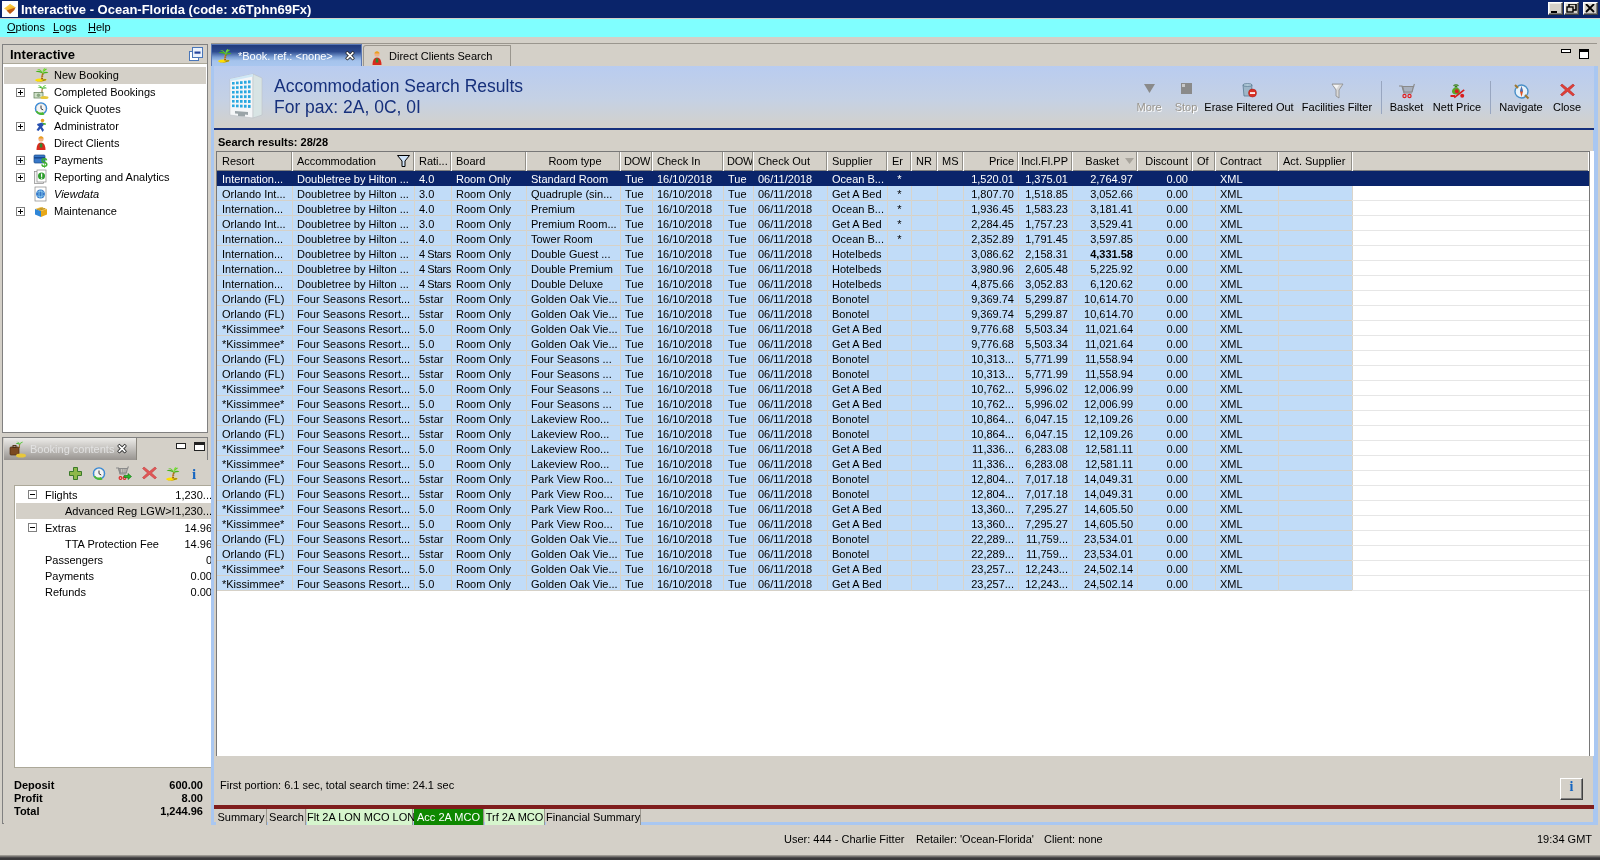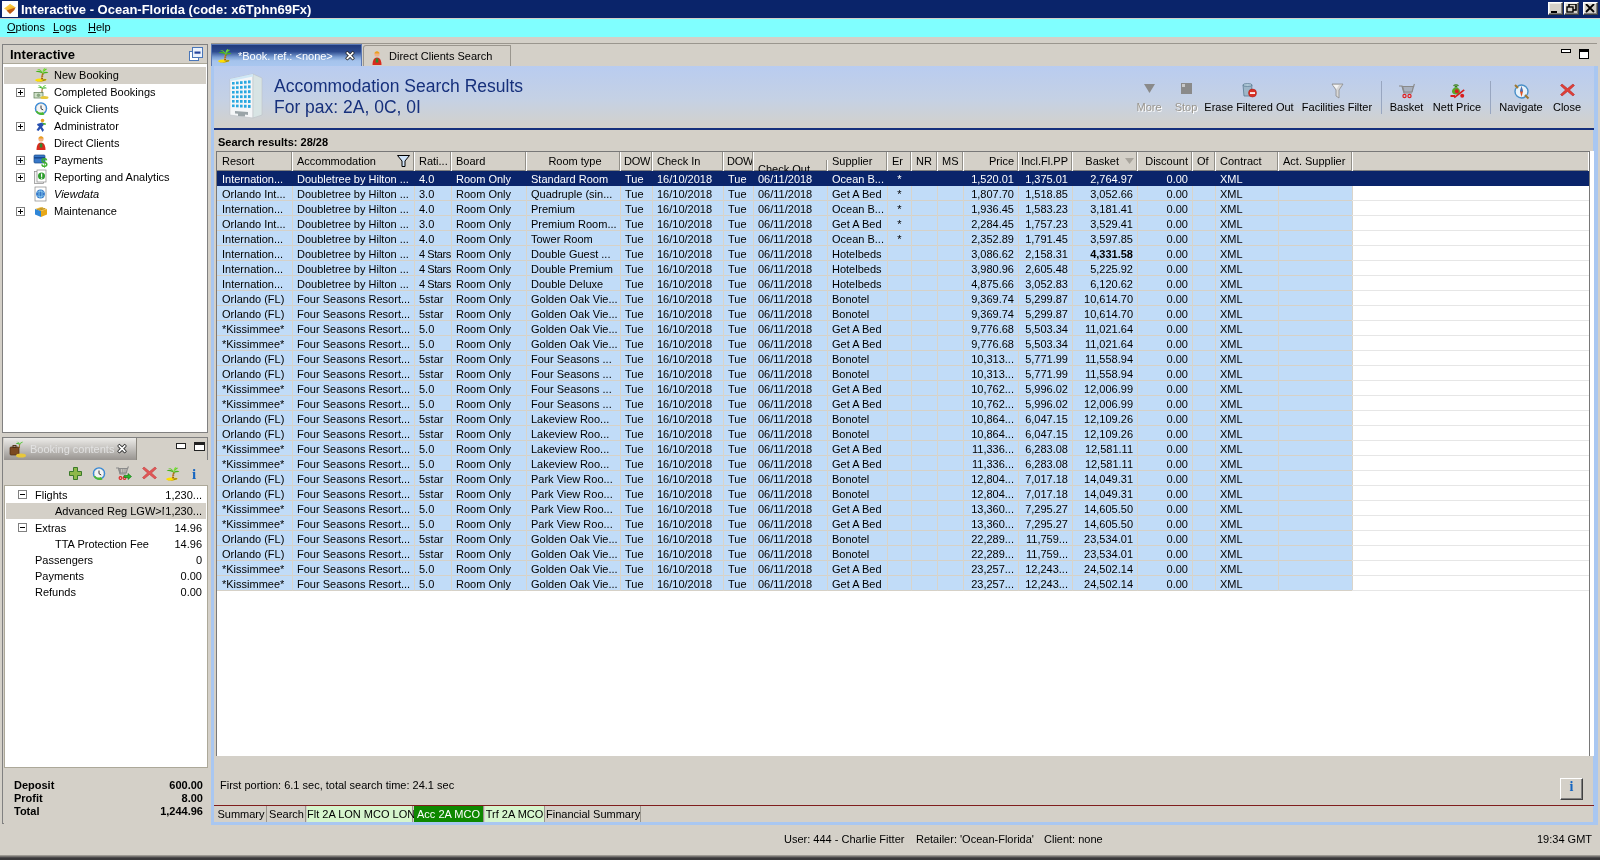--- a/index.html
+++ b/index.html
@@ -29,21 +29,21 @@
 .plus.p::before { content:""; position:absolute; left:3px; top:1px; width:1px; height:5px; background:#000; }
 .minus9 { position:absolute; left:12px; top:3px; width:9px; height:9px; background:#fff; border:1px solid #808080; }
 .minus9::after { content:""; position:absolute; left:1px; top:3px; width:5px; height:1px; background:#000; }
 
 
 #bp { position:absolute; left:2px; top:437px; width:206px; height:387px; background:#d4d0c8; border:1px solid #808080; }
 #bp-tab { position:absolute; left:1px; top:0px; width:133px; height:22px; background:linear-gradient(#ecebe8,#989490); border-right:1px solid #8a867e;padding-left:16px; }
 #bp-tab .t { position:absolute; left:26px; top:5px; color:#e2e2e2; font-size:11px; }
 #bp-x { position:absolute; left:113px; top:4px; font-weight:bold; color:#fff; font-size:12px; text-shadow:1px 0 #222,-1px 0 #222,0 1px #222,0 -1px #222; }
 #bp-tools { position:absolute; left:1px; top:22px; width:204px; height:25px; background:#d4d0c8; }
-#bp-tree { position:absolute; left:1px; top:47px; width:204px; height:283px; background:#fff; border:1px solid #aca899; }
+#bp-tree { position:absolute; left:11px; top:47px; width:204px; height:283px; background:#fff; border:1px solid #aca899; }
 .brow { position:absolute; left:1px; width:200px; height:16px; }
 .brow .lbl { position:absolute; top:2px; }
 .brow .val { position:absolute; right:4px; top:2px; }
 #bp-foot { position:absolute; left:1px; top:330px; width:204px; height:56px; background:#d4d0c8; font-weight:bold; }
 #bp-foot div { position:absolute; width:189px; left:10px; }
 #bp-foot .v { position:absolute; right:0; }
 
 
 #main { position:absolute; left:211px; top:42px; width:1386px; height:783px; }
 #mtabs { position:absolute; left:0; top:1px; width:1386px; height:17px; border-top:1px solid #9a968e; }
@@ -81,21 +81,21 @@
 .bc.cl { padding-left:4px; }
 .bc.cr { text-align:right; padding-right:4px; }
 .bc.cc { text-align:center; }
 .vline { position:absolute; width:1px; background:#d9d4ca; }
 .wline { position:absolute; left:1135px; width:237px; height:1px; background:#e6e6e6; }
 
 #tblfoot { position:absolute; left:2px; top:690px; width:1378px; height:49px; }
 #tblfoot .t { position:absolute; left:4px; top:23px; font-size:11px; }
 #ibtn { position:absolute; left:1344px; top:22px; width:23px; height:22px; background:#d4d0c8; border:1px solid; border-color:#fff #404040 #404040 #fff; box-shadow:inset -1px -1px 0 #808080; color:#1565c0; text-align:center; font-weight:bold; font-size:14px; font-family:"Liberation Serif", serif; }
 
-#btabs { position:absolute; left:0; top:739px; width:1380px; height:17px; border-top:1px solid #7f1d1d; }
+#btabs { position:absolute; left:0; top:739px; width:1380px; height:17px; border-top:4px solid #7f1d1d; }
 .btab { position:absolute; top:0px; height:16px; padding-top:2px; font-size:11px; border-right:1px solid #9a968e; white-space:nowrap; overflow:visible; text-align:center; }
 
 
 #statusbar { position:absolute; left:0; top:825px; width:1600px; height:30px; background:#d4d0c8; }
 #statusbar span { position:absolute; top:8px; }
 #bottomstrip { position:absolute; left:0; top:855px; width:1600px; height:5px; background:linear-gradient(#b0aca4,#39383a 60%,#39383a); }
 </style></head>
 <body>
 
 <div id="titlebar">
@@ -176,21 +176,21 @@
 </svg></span>
       <span class="lbl">Completed Bookings</span>
     </div>
     <div class="trow" style="top:56px;">
       <span class="ic"><svg width="16" height="16" viewBox="0 0 16 16">
 <circle cx="8" cy="7.5" r="6.2" fill="#2e86d8"></circle>
 <circle cx="8" cy="7.5" r="4.8" fill="#f4f4f4" stroke="#c0c0c0" stroke-width="0.5"></circle>
 <path d="M8 4.5 V7.7 L10.2 9" stroke="#333" stroke-width="1" fill="none"></path>
 <path d="M2.5 10 C4 13.5 8 15 11.5 13.5 L10 11 C8 12 5.5 11.8 4.5 10 Z" fill="#4cb832"></path>
 </svg></span>
-      <span class="lbl">Quick Clients</span>
+      <span class="lbl">Quick Quotes</span>
     </div>
     <div class="trow" style="top:73px;">
       <div class="plus p"></div>
       <span class="ic"><svg width="16" height="16" viewBox="0 0 16 16">
 <circle cx="9.5" cy="2.5" r="1.8" fill="#e8a020"></circle>
 <path d="M4 6 L9 4.5 L11 6.5 L9 9 L11 12 L9.5 14 L7.5 10.5 L5.5 13 L3.5 12 L6 8.5 L4.5 7.5 Z" fill="#2850b0"></path>
 <path d="M9 4.5 L13 5.5 L12.5 7 L10.5 6.5 Z" fill="#3faf2c"></path>
 </svg></span>
       <span class="lbl">Administrator</span>
     </div>
@@ -463,21 +463,21 @@
           <div class="hc hl" style="left:1px;width:74px;">Resort</div>
           <div class="hc hl" style="left:76px;width:121px;">Accommodation<svg class="hfunnel" width="13" height="12" viewBox="0 0 13 12">
               <path d="M0.5 0.5 H12.5 L8 6 V11.5 H5 V6 Z" fill="#cfe2f7" stroke="#000" stroke-width="1"></path>
             </svg></div>
           <div class="hc hl" style="left:198px;width:36px;">Rati...</div>
           <div class="hc hl" style="left:235px;width:74px;">Board</div>
           <div class="hc hl" style="left:310px;width:93px;text-align:center;">Room type</div>
           <div class="hc hl" style="left:404px;width:31px;padding-left:3px;letter-spacing:-0.3px;">DOW</div>
           <div class="hc hl" style="left:436px;width:70px;">Check In</div>
           <div class="hc hl" style="left:507px;width:29px;padding-left:3px;letter-spacing:-0.3px;">DOW</div>
-          <div class="hc hl" style="left:537px;width:73px;margin-top:8px;">Check Out</div>
+          <div class="hc hl" style="left:537px;width:73px;">Check Out</div>
           <div class="hc hl" style="left:611px;width:59px;">Supplier</div>
           <div class="hc hl" style="left:671px;width:23px;">Er</div>
           <div class="hc hl" style="left:695px;width:25px;">NR</div>
           <div class="hc hl" style="left:721px;width:25px;">MS</div>
           <div class="hc hr" style="left:747px;width:54px;">Price</div>
           <div class="hc hr" style="left:802px;width:53px;">Incl.Fl.PP</div>
           <div class="hc hr" style="left:856px;width:64px;padding-right:17px;">Basket<svg class="hsort" width="9" height="6" viewBox="0 0 9 6">
               <path d="M0 0 H9 L4.5 6 Z" fill="#a8a49c"></path>
             </svg></div>
           <div class="hc hr" style="left:921px;width:54px;">Discount</div>

